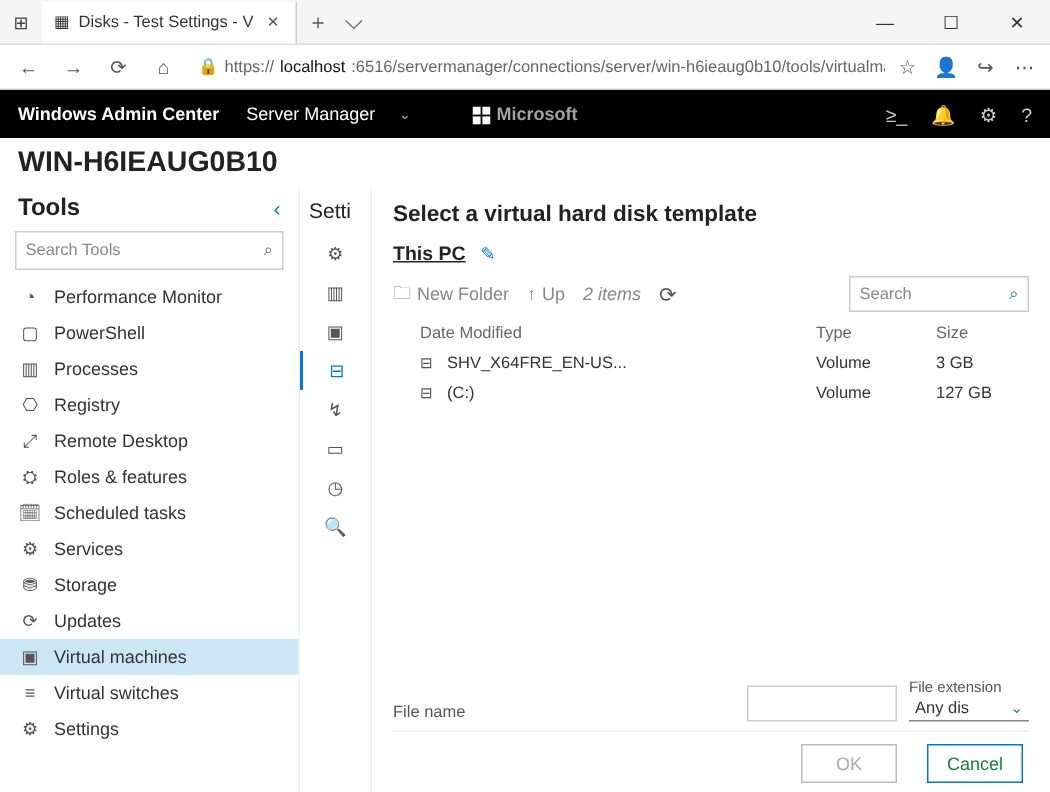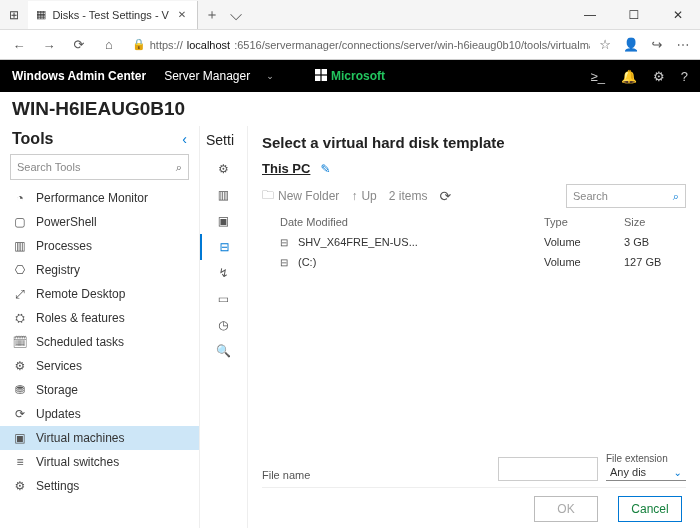--- a/index.html
+++ b/index.html
@@ -20,21 +20,21 @@
   .url-box { flex: 1; display: flex; align-items: center; gap: 4px; font-size: 11px; color: #666; padding: 0 6px; white-space: nowrap; overflow: hidden; }
   .url-black { color: #111; }
   .ab-icon { width: 22px; text-align: center; color: #555; font-size: 13px; }
 
   
   .apphdr { height: 32px; background: #000; color: #fff; display: flex; align-items: center; padding: 0 12px; font-size: 12px; }
   .apphdr-brand { font-weight: 600; margin-right: 18px; }
   .apphdr-menu { display: flex; align-items: center; gap: 16px; }
   .apphdr-menu .chev { color: #bbb; font-size: 9px; }
   .apphdr-spacer { flex: 1; }
-  .apphdr-ms { display:flex; align-items:flex-start; gap:4px; font-weight:600; font-size:12px; color:#22c55e; position:absolute; left:50%; transform:translateX(-50%); }
+  .apphdr-ms { display:flex; align-items:flex-end; gap:4px; font-weight:600; font-size:12px; color:#a3a3a3; position:absolute; left:50%; transform:translateX(-50%); }
   .apphdr-ms svg { width:12px; height:12px; }
   .apphdr-wrap { position: relative; display:flex; width:100%; align-items:center; height:100%; }
   .apphdr-icons { display:flex; gap:16px; align-items:center; font-size:13px; color:#ccc; }
   .apphdr-icons span { display:inline-block; }
 
   
   .page { height: calc(528px - 30px - 30px - 32px); display: flex; flex-direction: column; }
   .hostname { font-size: 19px; font-weight: 600; padding: 6px 12px; color: #222; }
 
   .cols { flex: 1; display: flex; overflow: hidden; }
@@ -56,21 +56,21 @@
 
   
   .panel { flex:1; position:relative; padding: 6px 14px 0 14px; display:flex; flex-direction:column; overflow:hidden; }
   .panel h1 { font-size: 15px; font-weight:600; color:#222; margin-bottom:10px; margin-top:2px; }
   .path-row { display:flex; align-items:center; gap:10px; margin-bottom:8px; }
   .path { font-size:13px; font-weight:600; color:#222; text-decoration:underline; }
   .edit-ico { color:#0078d4; font-size:12px; }
 
   .cmdbar { display:flex; align-items:center; gap:12px; font-size:12px; color:#888; margin-bottom:4px; }
   .cmd { display:flex; align-items:center; gap:4px; }
-  .items-count { }
+  .items-count { font-style: italic; }
   .cmd-search { margin-left:auto; display:flex; align-items:center; border:1px solid #ccc; height:24px; width:120px; padding:0 6px; color:#888; font-size:11px; }
   .cmd-search .mag { margin-left:auto; color:#0078d4; }
   .refresh { font-size:14px; color:#555; }
 
   .filehdr { display:flex; font-size:11px; color:#666; padding: 4px 2px; }
   .col-chk { width:16px; }
   .col-name { flex: 2; }
   .col-mod  { flex: 1.5; }
   .col-type { width: 80px; }
   .col-size { width: 60px; text-align:left; }

